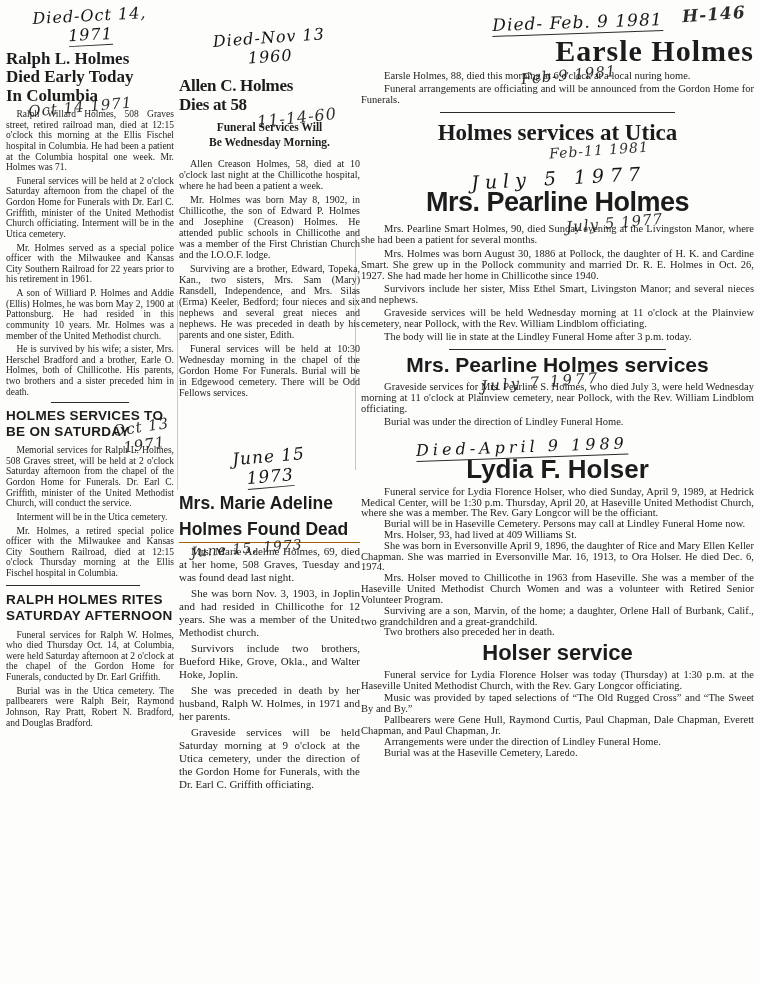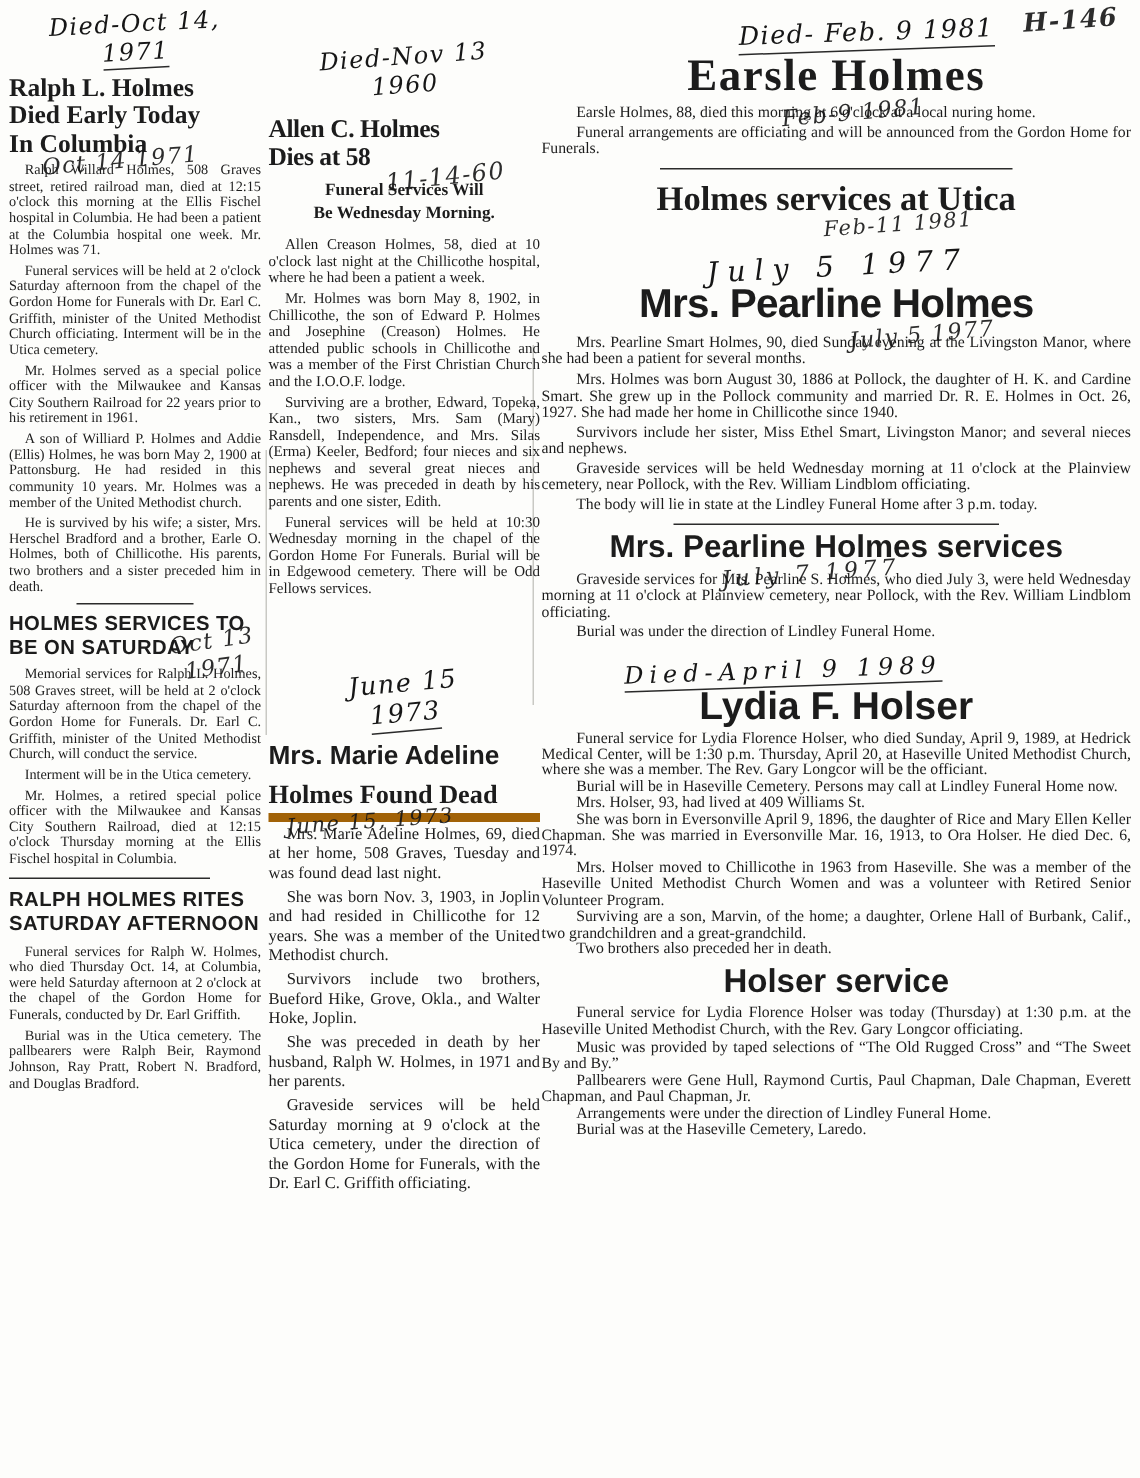--- a/index.html
+++ b/index.html
@@ -26,21 +26,21 @@
   .marie p.np{font-size:11px;line-height:1.18;}
   .col3 p.np{font-size:10.5px;line-height:1.06;text-indent:2.2em;margin:0 0 2px 0;}
   .lydia p.np{line-height:1.03;margin:0;}
   .holser p.np{line-height:1.06;margin:0;}
 
   
   .h-serif-lg{font-weight:bold;font-size:17px;line-height:1.08;font-family:"Liberation Serif",serif;}
   .h-sans-caps{font-family:"Liberation Sans",sans-serif;font-weight:bold;font-size:13.5px;line-height:1.18;letter-spacing:.3px;}
   .h-allen{font-family:Liberation Serif, serif;font-weight:bold;font-size:17px;line-height:1.12;letter-spacing:-.3px;}
   .h-marie{font-family:"Liberation Sans",sans-serif;font-weight:bold;font-size:17.5px;line-height:1.5;}
-  .h-earsle{font-family:"Liberation Serif",serif;font-weight:bold;font-size:30px;line-height:1.1;text-align:center;letter-spacing:1px;}
+  .h-earsle{font-family:"Liberation Serif",serif;font-weight:bold;font-size:30px;line-height:1.1;text-align:right;letter-spacing:1px;}
   .h-utica{font-family:"Liberation Serif",serif;font-weight:bold;font-size:23px;line-height:1.1;text-align:center;}
   .h-pearline{font-family:"Liberation Sans",sans-serif;font-weight:bold;font-size:27px;line-height:1.1;text-align:center;letter-spacing:-.5px;}
   .h-pearline-sv{font-family:"Liberation Sans",sans-serif;font-weight:bold;font-size:21px;line-height:1.1;text-align:center;}
   .h-lydia{font-family:"Liberation Sans",sans-serif;font-weight:bold;font-size:26px;line-height:1.1;text-align:center;}
   .h-holser{font-family:"Liberation Sans",sans-serif;font-weight:bold;font-size:22px;line-height:1.1;text-align:center;}
   .subhead{font-weight:bold;font-size:11.5px;line-height:1.3;text-align:center;}
 
   .rule{border-top:1.6px solid #2b2b2b;height:0;}
   .vline{position:absolute;width:1px;background:#c9c9c4;}
 </style>
@@ -125,21 +125,21 @@
   </div>
 
   <div style="text-align:center;margin-top:48px;transform:rotate(-5deg);">
     <div class="hw" style="font-size:17px;">June 15</div>
     <div class="hw u" style="font-size:17px;display:inline-block;">1973</div>
   </div>
 
   <div class="article marie" style="position:relative;margin-top:2px;">
     <div class="h-marie" style="margin-bottom:2px;">
       <div>Mrs. Marie Adeline</div>
-      <div style="border-bottom:6px solid #a16207;font-family:Liberation Serif, serif;">Holmes Found Dead</div>
+      <div style="border-bottom:1px solid #a16207;">Holmes Found Dead</div>
     </div>
     <div class="hw abs" style="left:12px;top:50px;font-size:14px;transform:rotate(-4deg);">June 15, 1973</div>
     <p class="np">Mrs. Marie Adeline Holmes, 69, died at her home, 508 Graves, Tuesday and was found dead last night.</p>
     <p class="np">She was born Nov. 3, 1903, in Joplin and had resided in Chillicothe for 12 years. She was a member of the United Methodist church.</p>
     <p class="np">Survivors include two brothers, Bueford Hike, Grove, Okla., and Walter Hoke, Joplin.</p>
     <p class="np">She was preceded in death by her husband, Ralph W. Holmes, in 1971 and her parents.</p>
     <p class="np">Graveside services will be held Saturday morning at 9 o'clock at the Utica cemetery, under the direction of the Gordon Home for Funerals, with the Dr. Earl C. Griffith officiating.</p>
   </div>
 </div>
 

